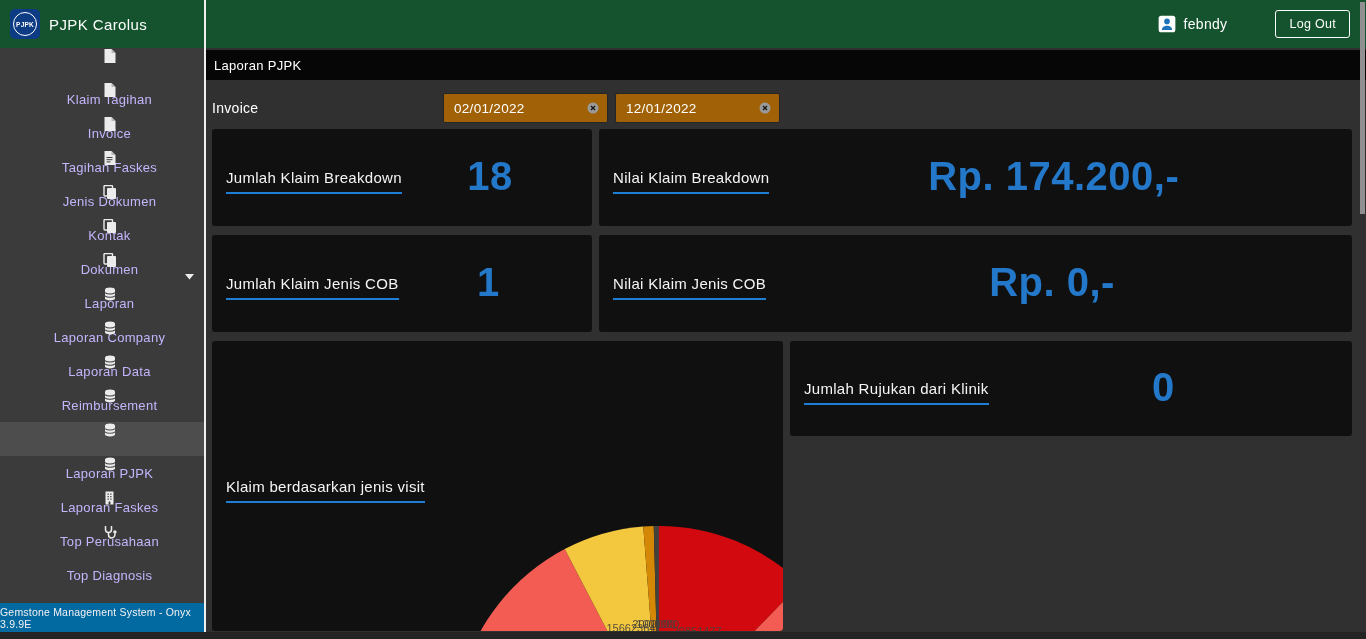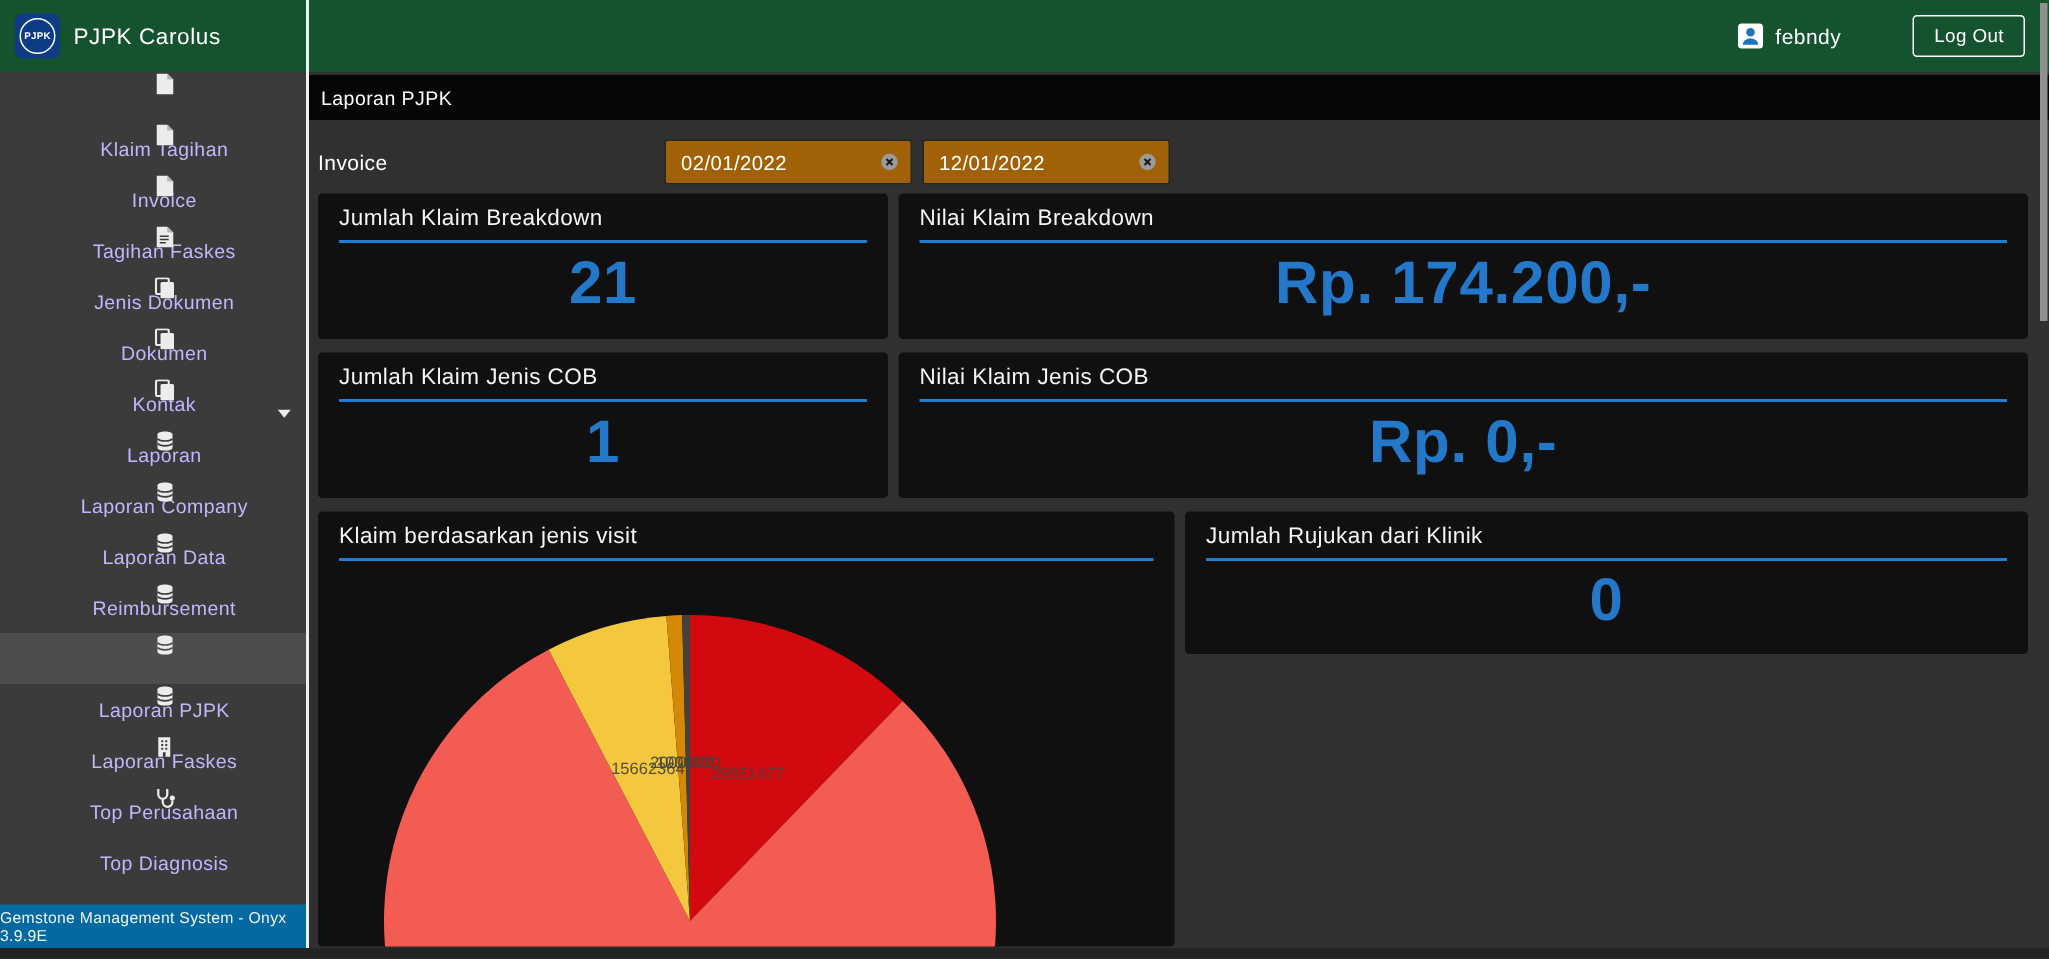--- a/index.html
+++ b/index.html
@@ -44,21 +44,21 @@
   .filter-label { width:231px; color:#fff; font-size:14px; letter-spacing:.3px; }
   .date-input-wrap { position:relative; width:165px; margin-right:7px; }
   .date-input { width:165px; height:30px; background:#a16207; border:1px solid #262626; border-radius:2px;
                 color:#fff; font-size:13.5px; padding:0 28px 0 10px; letter-spacing:.3px;
                 font-family:"Liberation Sans", sans-serif; }
   .clear-icon { position:absolute; right:8px; top:8px; cursor:pointer; line-height:0; }
 
   .content { margin:6px 14px 0 6px; }
   .card-row { display:flex; gap:7px; margin-bottom:9px; }
   .card { background:#101010; border-radius:3px; padding:8px 14px 0 14px; overflow:hidden;
-          display:flex; flex-direction:column; }
+          display:flex; flex-direction:row;align-items:center; }
   .card-title { color:#f5f5f5; font-size:15px; letter-spacing:.3px; padding-bottom:6px;
                 border-bottom:2px solid #1e7fd2; }
   .card-value { flex:1; display:flex; align-items:center; justify-content:center;
                 color:#2478c9; font-weight:600; font-size:40px; letter-spacing:.5px; padding-bottom:10px; }
   .card.h97 { height:97px; }
   .card.w380 { width:380px; }
   .card.flex1 { flex:1; }
   .card.chart-card { width:571px; height:290px; padding-bottom:0; position:relative; }
   .card.h95 { height:95px; }
   .chart-area { position:relative; flex:1; }
@@ -134,30 +134,30 @@
       </span>
     <span class="nav-label">Jenis Dokumen</span>
   </div>
   <div class="nav-item">
     <span class="nav-icon">
         <svg width="14" height="14" viewBox="0 0 14 14">
           <rect x="1" y="0.5" width="8.5" height="10.5" rx="1" fill="none" stroke="#ececec" stroke-width="1.4"></rect>
           <rect x="4" y="3" width="9" height="11" rx="1" fill="#ececec"></rect>
         </svg>
       </span>
-    <span class="nav-label">Dokumen</span>
+    <span class="nav-label">Kontak</span>
   </div>
   <div class="nav-item">
     <span class="nav-icon">
         <svg width="14" height="14" viewBox="0 0 14 14">
           <rect x="1" y="0.5" width="8.5" height="10.5" rx="1" fill="none" stroke="#ececec" stroke-width="1.4"></rect>
           <rect x="4" y="3" width="9" height="11" rx="1" fill="#ececec"></rect>
         </svg>
       </span>
-    <span class="nav-label">Kontak</span>
+    <span class="nav-label">Dokumen</span>
   </div>
   <div class="nav-item">
     <span class="nav-icon">
         <svg width="14" height="14" viewBox="0 0 14 14">
           <rect x="1" y="0.5" width="8.5" height="10.5" rx="1" fill="none" stroke="#ececec" stroke-width="1.4"></rect>
           <rect x="4" y="3" width="9" height="11" rx="1" fill="#ececec"></rect>
         </svg>
       </span>
     <span class="nav-label">Laporan</span>
     <span class="nav-chevron"><svg width="9" height="6" viewBox="0 0 9 6">
@@ -266,21 +266,21 @@
             <path d="M5 5l4 4M9 5L5 9" stroke="#151515" stroke-width="1.3"></path>
           </svg>
       </span>
     </div>
   </div>
 
   <div class="content">
     <div class="card-row">
       <div class="card w380 h97">
         <div class="card-title">Jumlah Klaim Breakdown</div>
-        <div class="card-value">21</div>
+        <div class="card-value">18</div>
       </div>
       <div class="card flex1 h97">
         <div class="card-title">Nilai Klaim Breakdown</div>
         <div class="card-value">Rp. 174.200,-</div>
       </div>
     </div>
     <div class="card-row">
       <div class="card w380 h97">
         <div class="card-title">Jumlah Klaim Jenis COB</div>
         <div class="card-value">1</div>

